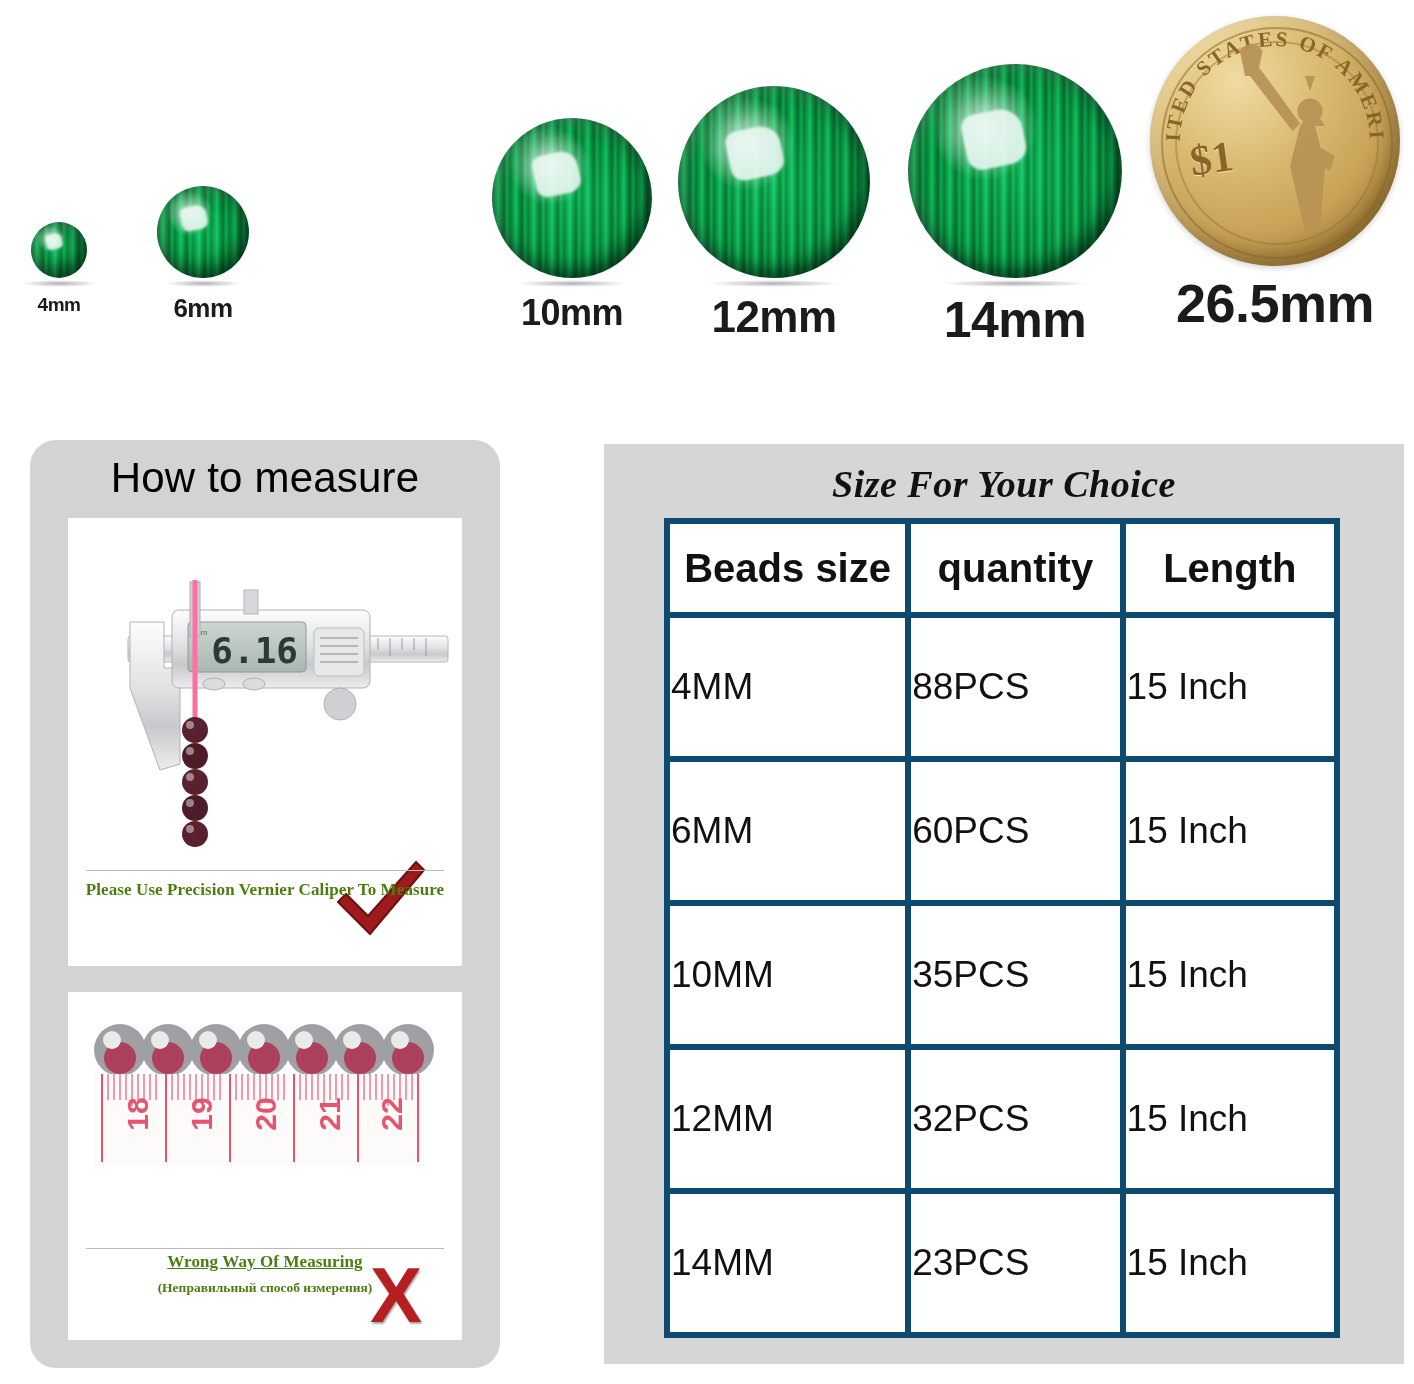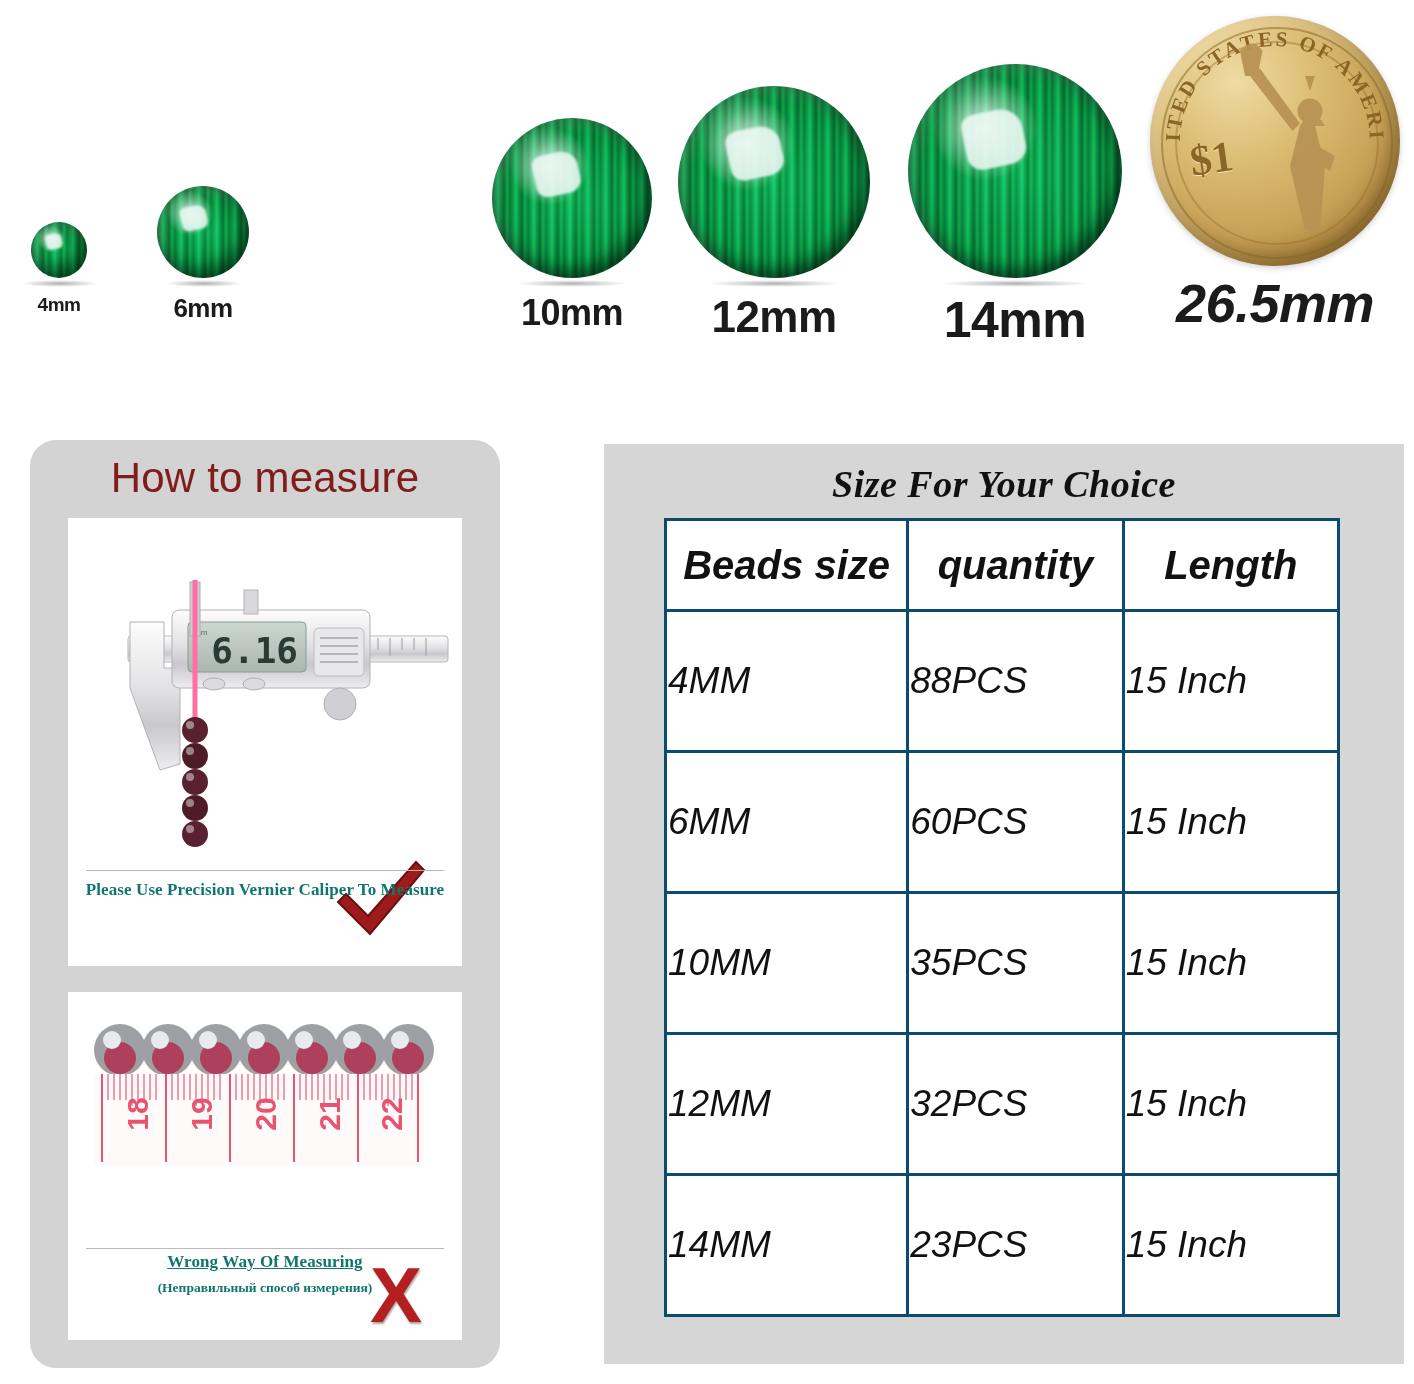--- a/index.html
+++ b/index.html
@@ -79,32 +79,32 @@
     transform:rotate(-8deg);
   }
 
   
   #how-panel{
     position:absolute;left:30px;top:440px;width:470px;height:928px;
     background:#d3d3d3;border-radius:26px;
   }
   #how-title{
     position:absolute;left:0;top:14px;width:100%;text-align:center;
-    font-size:42px;color:#7f1d1d;font-weight:400;letter-spacing:.2px;
+    font-size:42px;color:#000000;font-weight:400;letter-spacing:.2px;
   }
   .photo-card{
     position:absolute;left:38px;width:394px;background:#ffffff;
   }
   #photo-right{top:78px;height:448px;}
   #photo-wrong{top:552px;height:348px;}
 
   .caliper-stage{position:absolute;left:0;top:0;width:100%;height:330px;}
   .caption{
     position:absolute;left:14px;right:14px;text-align:center;
-    font-family:"Liberation Serif", serif;color:#0f766e;
+    font-family:"Liberation Serif", serif;color:#4d7c0f;
   }
   .cap-en{font-size:17px;font-weight:700;letter-spacing:.1px;}
   .cap-ru{font-size:13.5px;font-weight:700;margin-top:2px;}
   .hairline{position:absolute;left:18px;right:18px;height:1px;background:#b9b9b9;}
 
   
   .mark-check{position:absolute;right:34px;bottom:26px;width:96px;height:82px;}
   .mark-x{
     position:absolute;right:40px;bottom:6px;
     font-size:78px;font-weight:900;color:#b51f1f;line-height:1;
@@ -121,25 +121,24 @@
     position:absolute;left:0;top:18px;width:100%;text-align:center;
     font-family:"Liberation Serif", serif;font-style:italic;font-weight:700;
     font-size:38px;color:#111;letter-spacing:.5px;
   }
   #size-table{
     position:absolute;left:60px;top:74px;width:676px;
     border-collapse:collapse;background:#ffffff;
     table-layout:fixed;
   }
   #size-table td,#size-table th{
-    border:3px solid #0c4a6e;
+    border:6px solid #0c4a6e;
     vertical-align:middle;
     color:#111;background:#ffffff;
     font-family:"Liberation Sans", sans-serif;
-    font-style:italic;
   }
   #size-table th{height:86px;font-size:40px;font-weight:700;}
   #size-table td{height:136px;font-size:37px;font-weight:400;}
   .col-a{width:36%;}.col-b{width:32%;}.col-c{width:32%;}
 </style>
 </head>
 <body>
 
 <div id="size-strip">
     <div class="bead-col" style="left: 4px; top: 222px; width: 110px;">
@@ -181,21 +180,21 @@
             <path d="M60 44 q5 -9 10 0 z"></path>
             <circle cx="64" cy="38" r="5"></circle>
             <path d="M64 30 L62 24 L66 24 Z M57 33 L52 29 M71 33 L76 29 M55 39 L49 38 M73 39 L79 38"></path>
             <path d="M57 46 L40 24 L44 21 L60 43 Z"></path>
             <path d="M36 14 q5 -6 9 0 l-2 10 -5 0 z"></path>
             <path d="M67 52 L74 56 L72 62 L66 58 Z"></path>
           </g>
         </svg>
         <div class="coin-denom" style="font-size:43px;">$1</div>
       </div>
-      <div class="bead-label" style="font-size:54px;margin-top:10px;font-style:italic;">26.5mm</div>
+      <div class="bead-label" style="font-size:54px;margin-top:10px;">26.5mm</div>
     </div>
   </div>
 
 <div id="how-panel">
   <div id="how-title">How to measure</div>
 
   <div class="photo-card" id="photo-right">
     <div class="caliper-stage">
       <svg viewBox="0 0 394 330" width="394" height="330">
         <defs>

